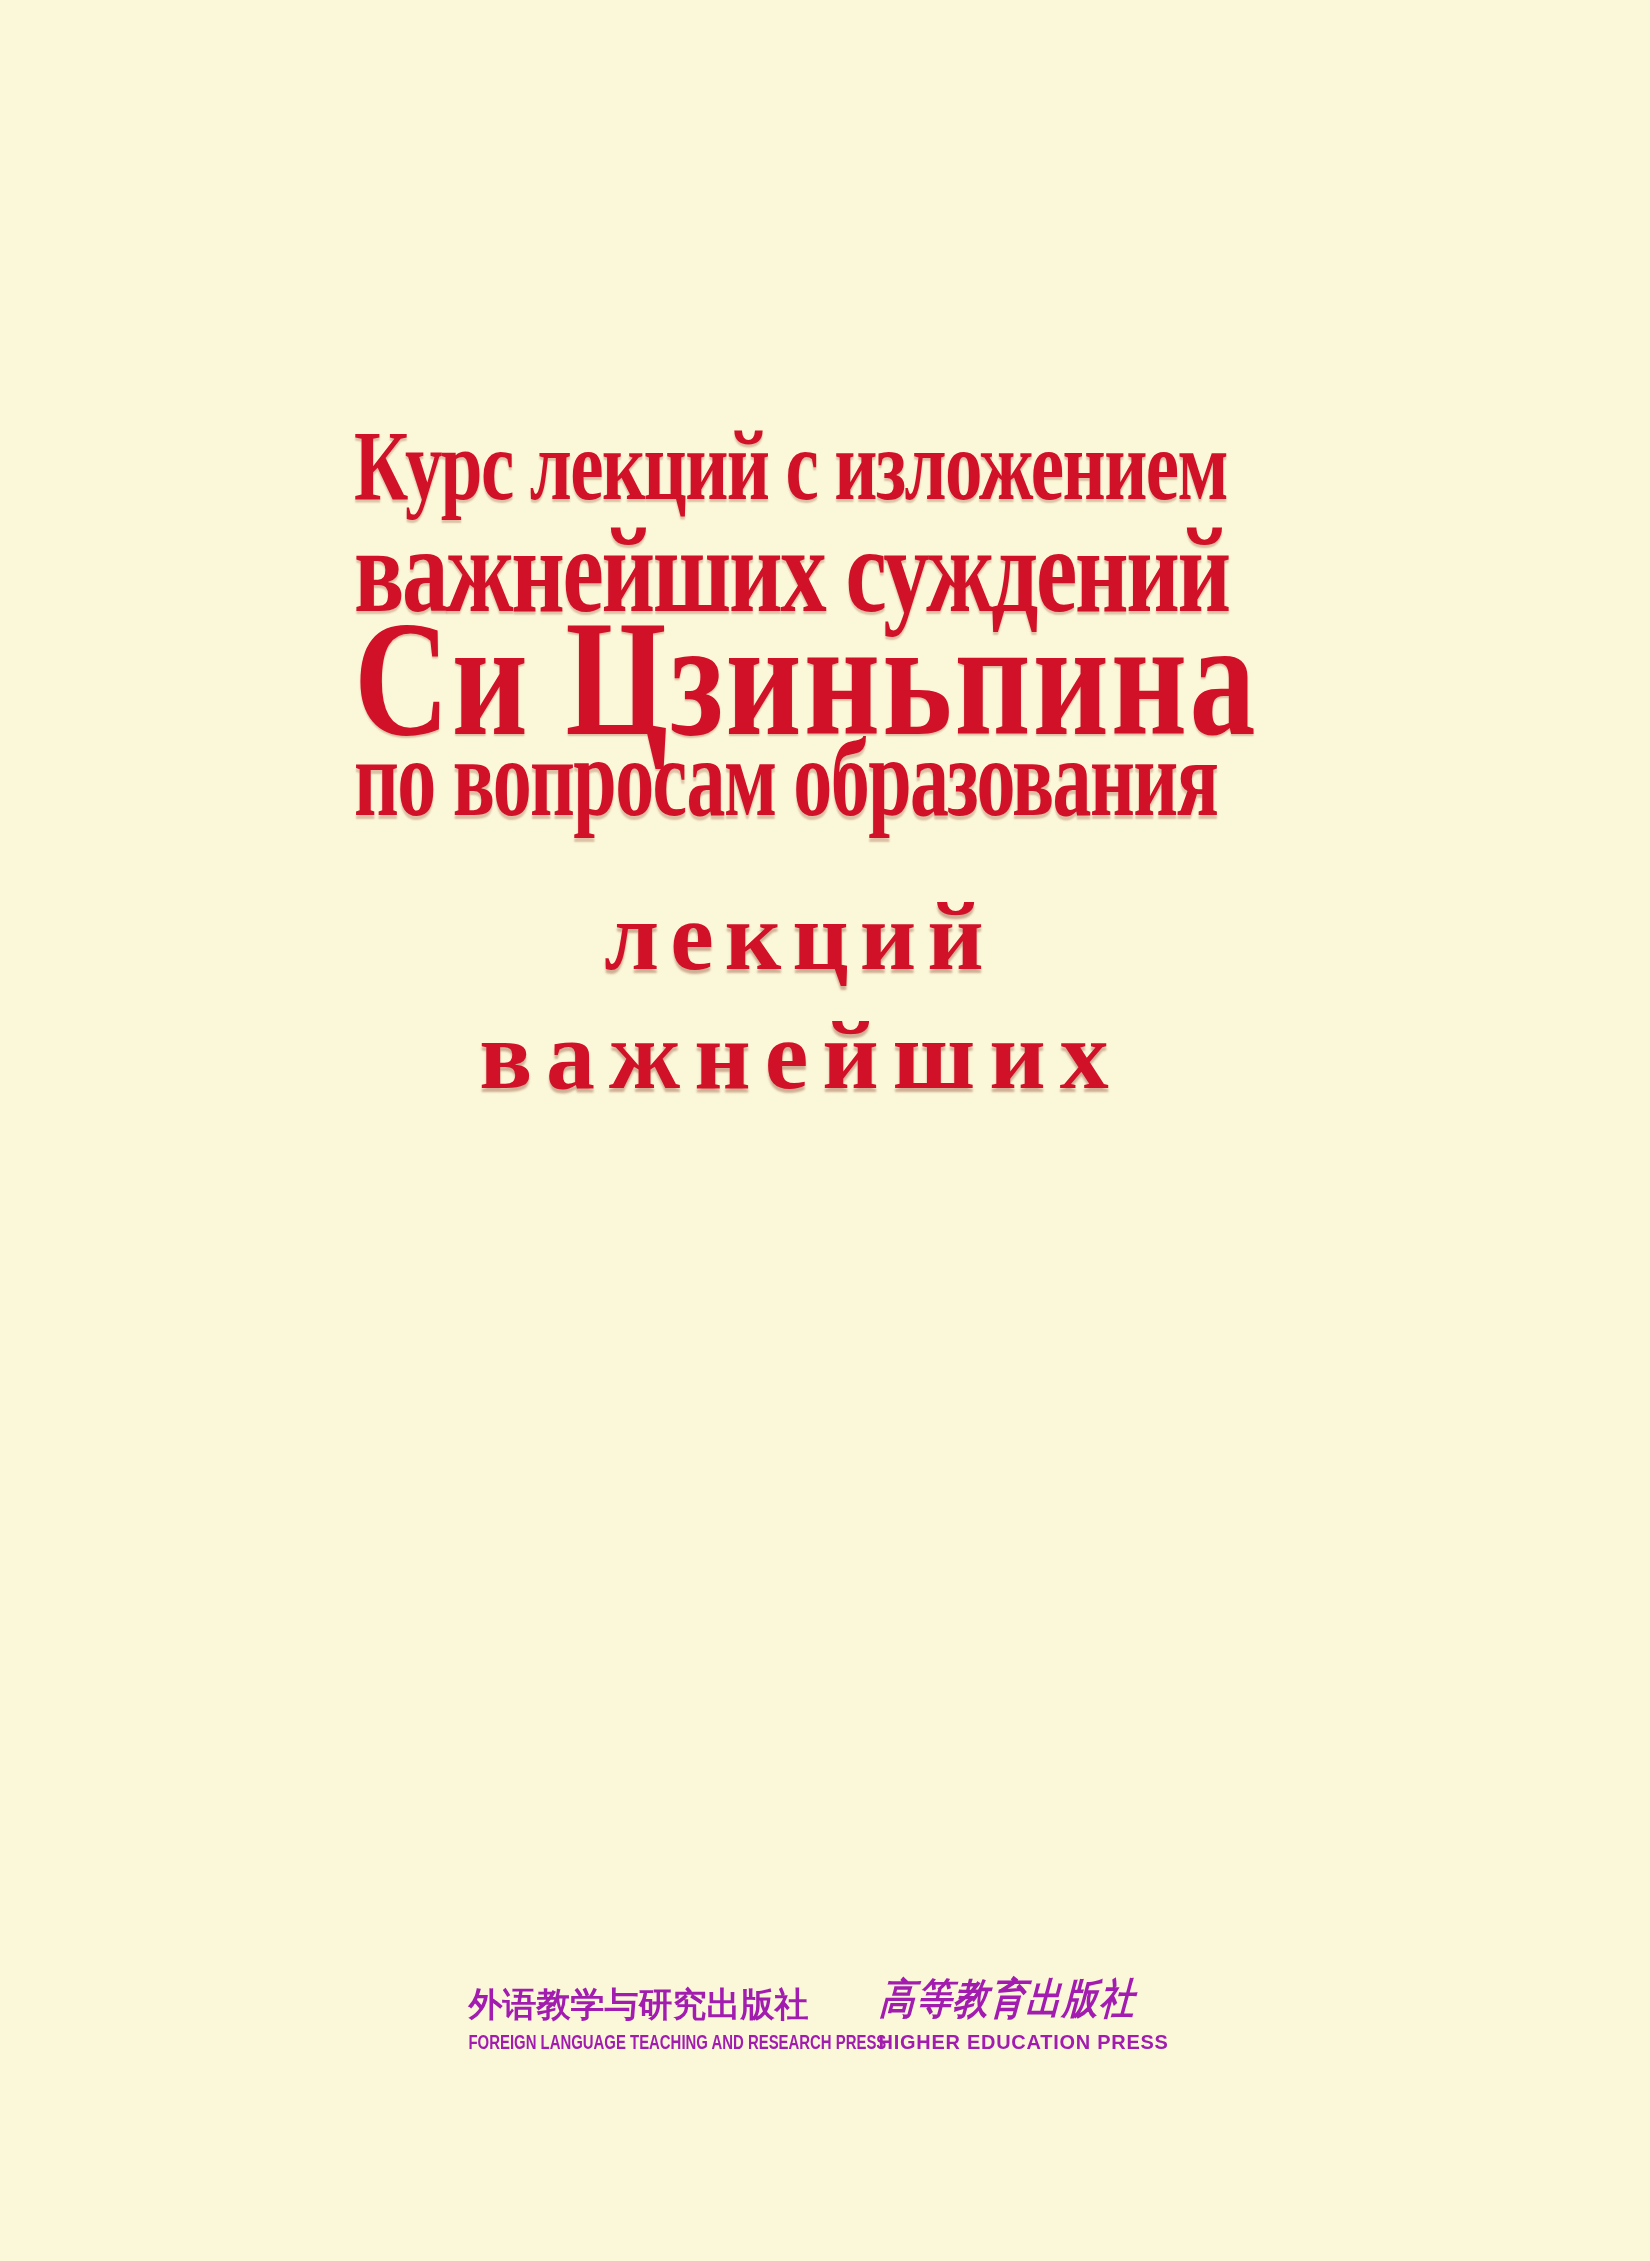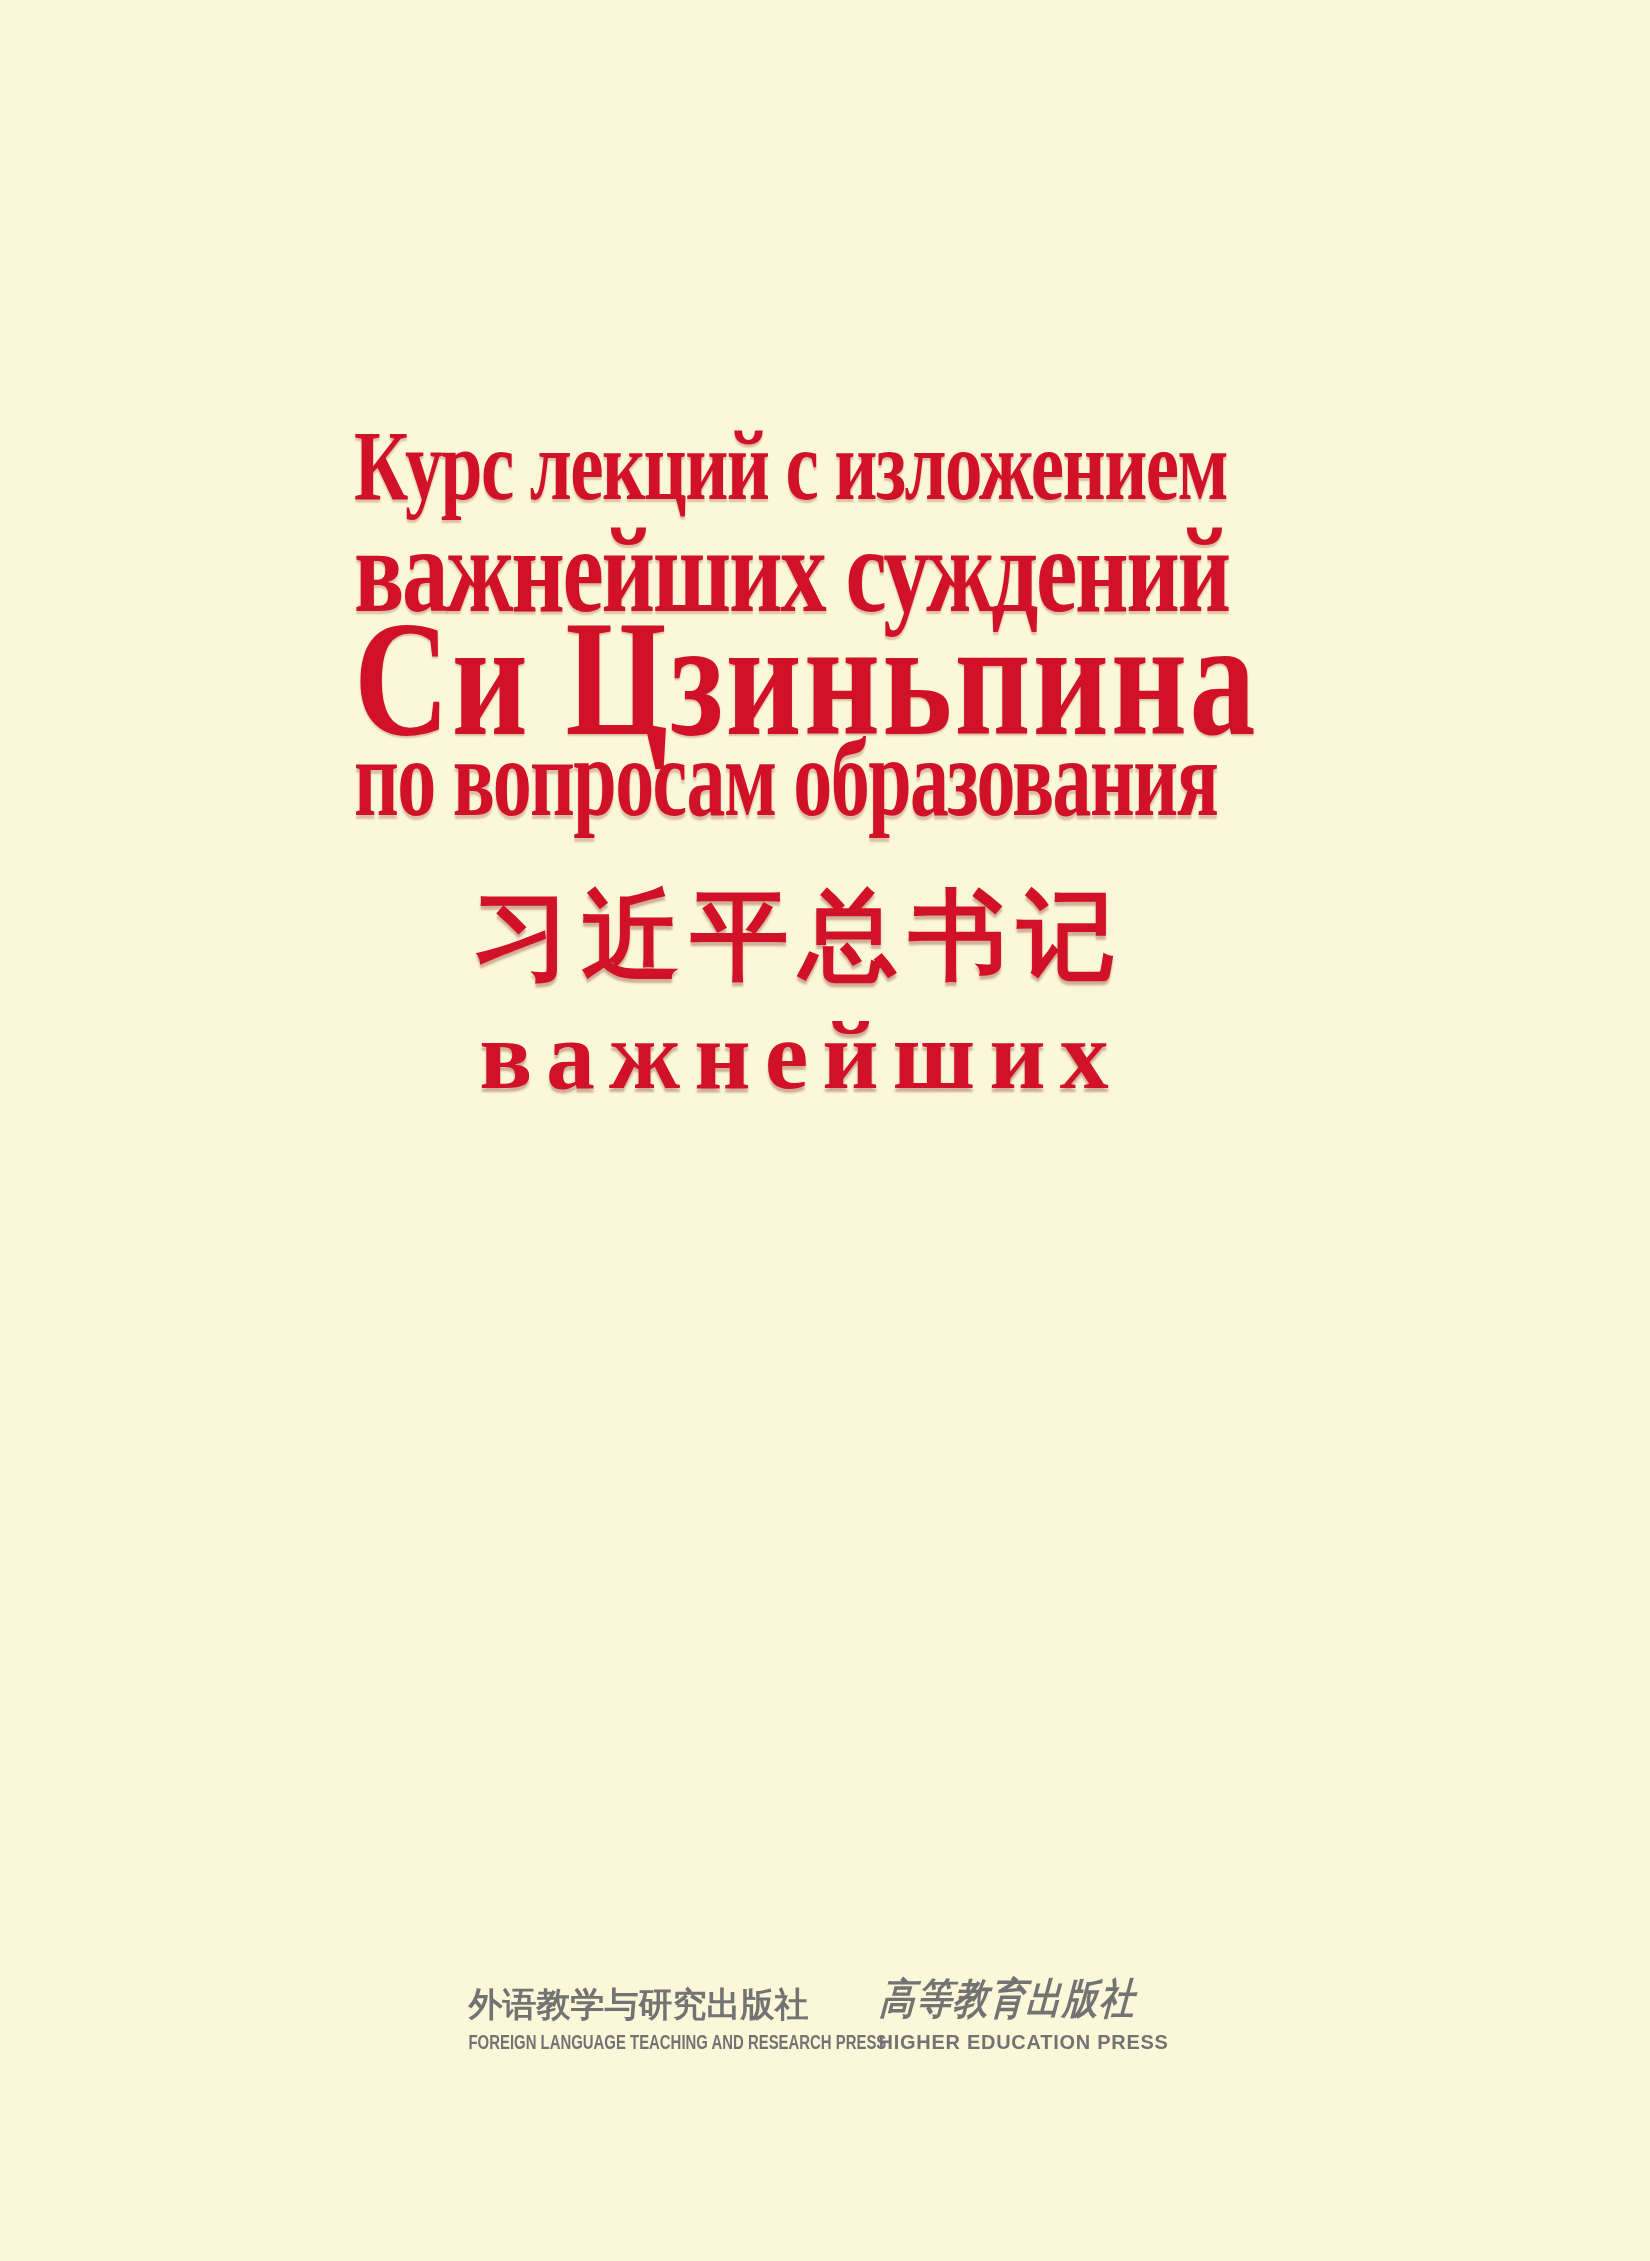--- a/index.html
+++ b/index.html
@@ -55,21 +55,21 @@
 
   
   .publishers {
     position: absolute;
     top: 1976px;
     left: 50%;
     transform: translateX(-50%);
     display: flex;
     align-items: flex-end;
     gap: 62px;
-    color: #737373;
+    color: #a21caf;
   }
   .pub {
     display: flex;
     flex-direction: column;
     justify-content: flex-end;
   }
   .pub-left  { width: 348px; }
   .pub-right { width: 241px; }
   .pub-cjk-left {
     font-family: "Liberation Sans", "DejaVu Sans", sans-serif;
@@ -111,21 +111,21 @@
   <div class="content">
 
     <div>
       <div class="ru-line ru-line-1">Курс лекций с изложением</div>
       <div class="ru-line ru-line-2">важнейших суждений</div>
       <div class="ru-line ru-line-3">Си Цзиньпина</div>
       <div class="ru-line ru-line-4">по вопросам образования</div>
     </div>
 
     <div>
-      <div class="cn-line cn-line-1">习近平总书记</div>
+      <div class="cn-line cn-line-1">лекций</div>
       <div class="cn-line cn-line-2">важнейших</div>
     </div>
 
     <div class="publishers">
 
       <div class="pub pub-left">
         <div class="pub-cjk-left">外语教学与研究出版社</div>
         <div class="pub-en-wrap">
           <span class="pub-en pub-en-left">FOREIGN LANGUAGE TEACHING AND RESEARCH PRESS</span>
         </div>

